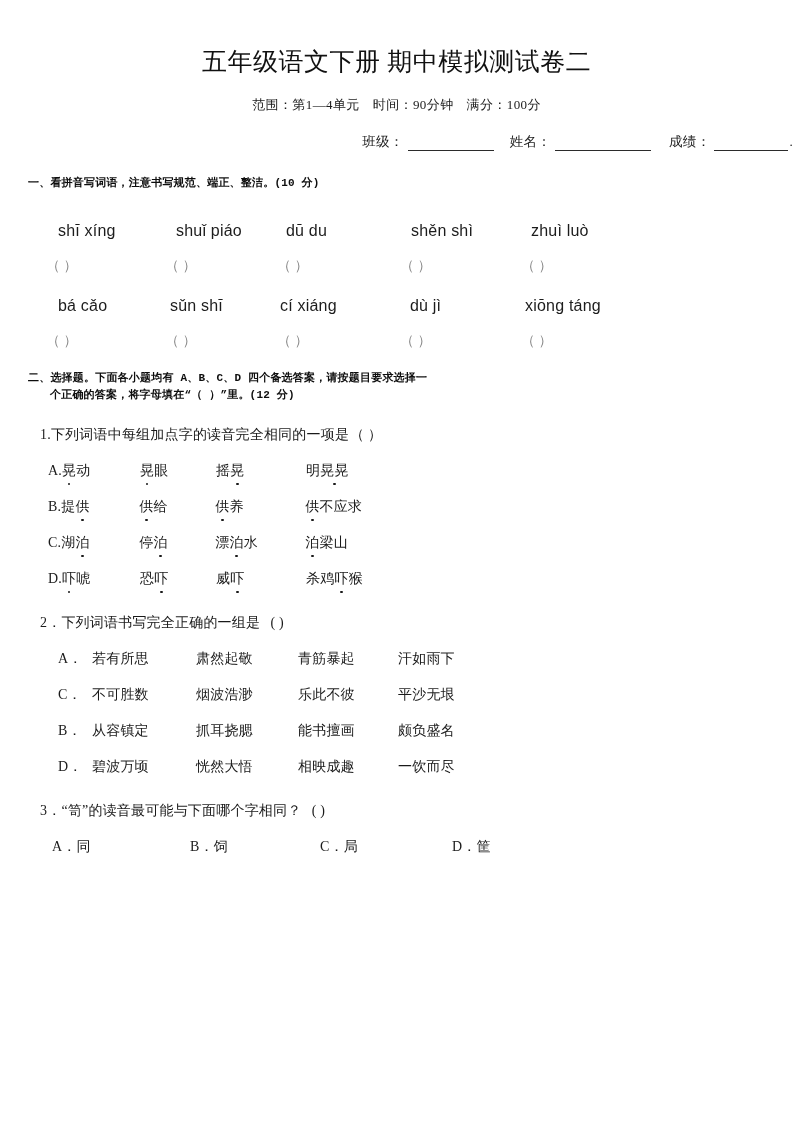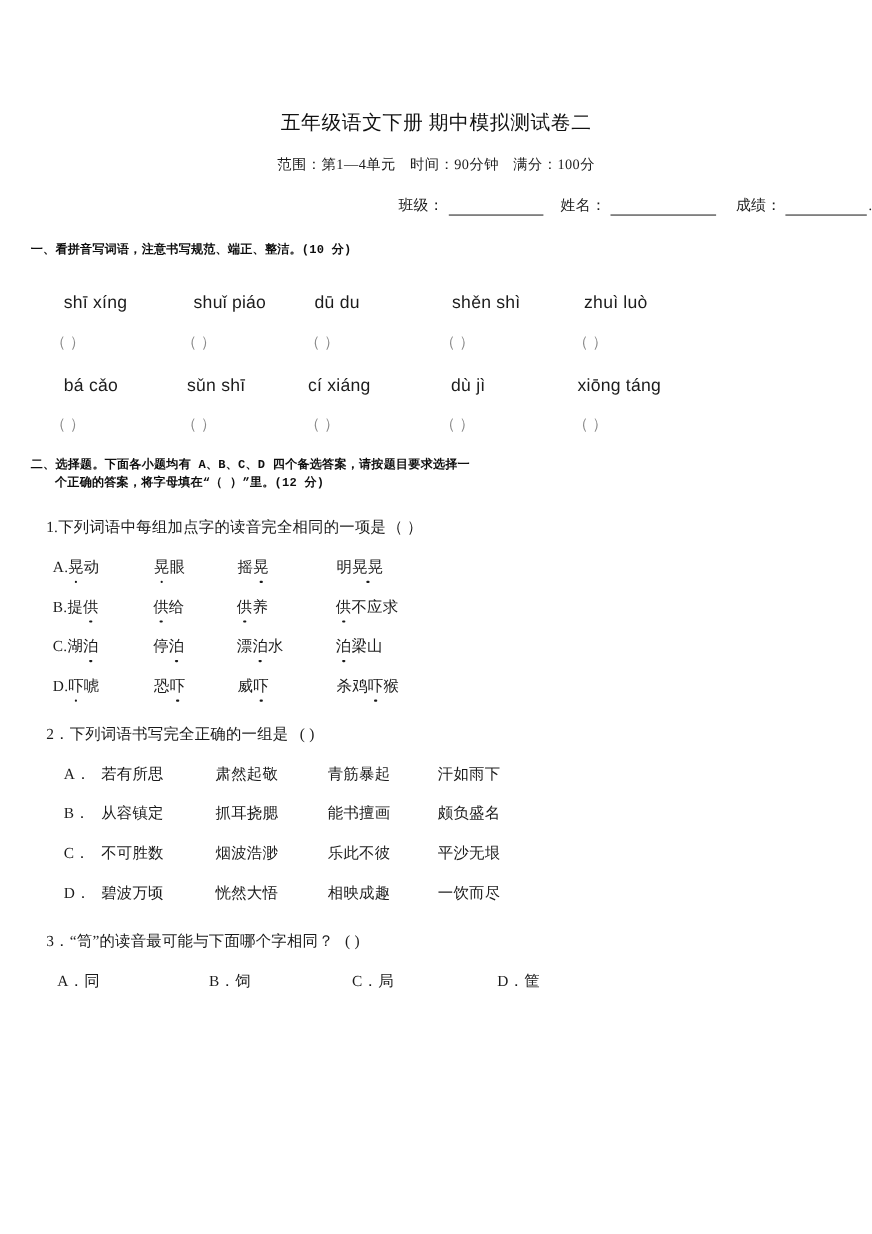--- a/index.html
+++ b/index.html
@@ -20,24 +20,24 @@
     left: 0; top: 0;
     width: 793px;
     height: 1122px;
     padding: 0;
   }
 
   
   .doc-title {
     text-align: center;
     font-family: "Liberation Serif", "DejaVu Serif", serif;
-    font-size: 18px;
+    font-size: 25px;
     letter-spacing: 0.5px;
     margin: 0;
-    padding: 99px 0 0 0;
+    padding: 45px 0 0 0;
     font-weight: 400;
     color: #111;
   }
   .subtitle {
     text-align: center;
     font-size: 13px;
     margin: 0;
     padding: 18px 0 0 0;
     letter-spacing: 0.4px;
     color: #1a1a1a;
@@ -112,22 +112,21 @@
   }
 
   
   .question {
     font-family: "Liberation Serif", "DejaVu Serif", serif;
     font-size: 14px;
     color: #1a1a1a;
     letter-spacing: 0.2px;
   }
   .q-stem {
-    padding-left: 28px;
-    margin-left: 14px;
+    padding-left: 40px;
   }
   .q-stem.q1 { padding-top: 22px; }
   .q-stem.q2 { padding-top: 26px; }
   .q-stem.q3 { padding-top: 26px; }
   .q-stem.q4 { padding-top: 26px; }
   .paren-blank {
     display: inline-block;
     min-width: 34px;
     text-align: center;
   }
@@ -221,24 +220,24 @@
   </div>
 
   <div class="question q-stem q2">
     <span>2．</span><span>下列词语书写完全正确的一组是</span><span class="paren-blank">(      )</span>
   </div>
 
   <div class="question opt-row" style="padding-left:58px">
     <span class="lbl" style="display:inline-block;width:34px">A．</span><span class="item" style="width:104px">若有所思</span><span class="item" style="width:102px">肃然起敬</span><span class="item" style="width:100px">青筋暴起</span><span class="item">汗如雨下</span>
   </div>
   <div class="question opt-row" style="padding-left:58px">
+    <span class="lbl" style="display:inline-block;width:34px">C．</span><span class="item" style="width:104px">不可胜数</span><span class="item" style="width:102px">烟波浩渺</span><span class="item" style="width:100px">乐此不彼</span><span class="item">平沙无垠</span>
+  </div>
+  <div class="question opt-row" style="padding-left:58px">
     <span class="lbl" style="display:inline-block;width:34px">B．</span><span class="item" style="width:104px">从容镇定</span><span class="item" style="width:102px">抓耳挠腮</span><span class="item" style="width:100px">能书擅画</span><span class="item">颇负盛名</span>
-  </div>
-  <div class="question opt-row" style="padding-left:58px">
-    <span class="lbl" style="display:inline-block;width:34px">C．</span><span class="item" style="width:104px">不可胜数</span><span class="item" style="width:102px">烟波浩渺</span><span class="item" style="width:100px">乐此不彼</span><span class="item">平沙无垠</span>
   </div>
   <div class="question opt-row" style="padding-left:58px">
     <span class="lbl" style="display:inline-block;width:34px">D．</span><span class="item" style="width:104px">碧波万顷</span><span class="item" style="width:102px">恍然大悟</span><span class="item" style="width:100px">相映成趣</span><span class="item">一饮而尽</span>
   </div>
 
   <div class="question q-stem q3">
     <span>3．</span><span>“笥”的读音最可能与下面哪个字相同？</span><span class="paren-blank">(        )</span>
   </div>
   <div class="question opt-wide">
     <span class="cell" style="width:138px"><span>A．</span><span>同</span></span><span class="cell" style="width:130px"><span>B．</span><span>饲</span></span><span class="cell" style="width:132px"><span>C．</span><span>局</span></span><span class="cell"><span>D．</span><span>筐</span></span>

